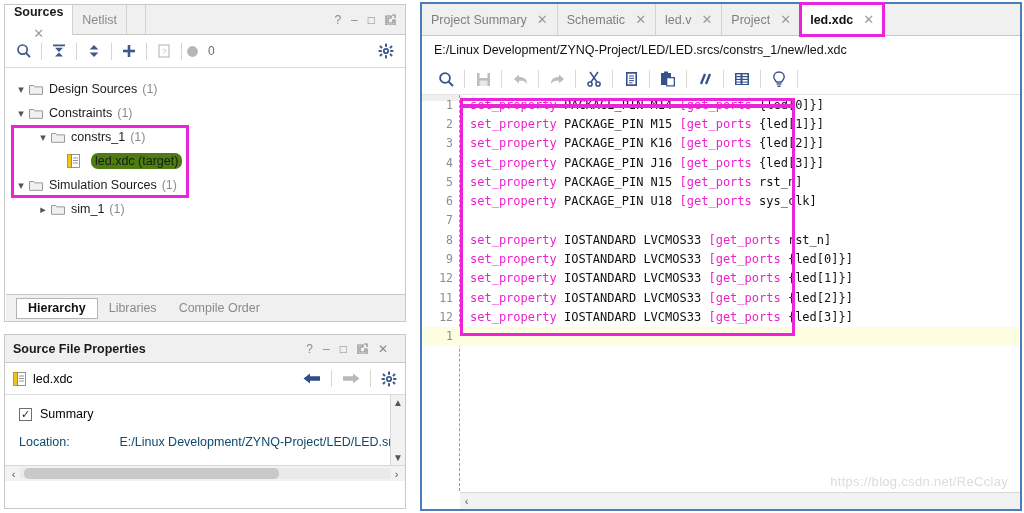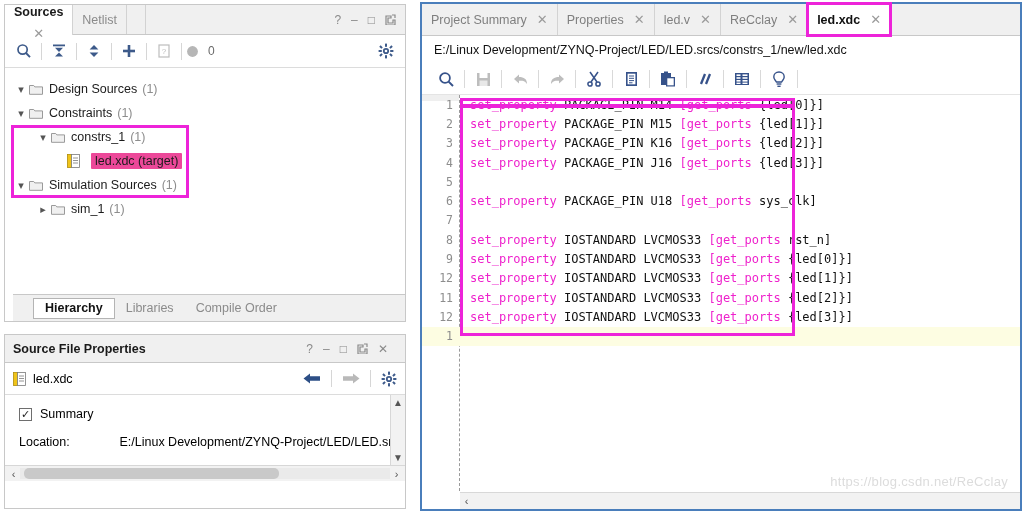--- a/index.html
+++ b/index.html
@@ -53,26 +53,26 @@
     color:#3d5a8a;
   }
   .tsep { width:1px; height:17px; background:#d6d6d6; margin: 0 4px; }
 
   .tree { padding: 9px 0 0 0; font-size: 12.5px; color:#1b1b1b; background:#fff;
           height: calc(100% - 30px - 33px - 27px); overflow:hidden; }
   .trow { display:flex; align-items:center; height: 24px; padding-left: 6px; white-space: nowrap; }
   .chev { width: 16px; text-align:center; color:#555; font-size: 11px; }
   .folder { margin-right: 6px; display:inline-block; }
   .muted { color:#8d8d8d; }
-  .sel-chip { background:#ec4899; padding: 1px 4px; border-radius:1px; }
+  .sel-chip { background:#4d7c0f; padding: 1px 4px; border-radius:7px; }
 
   .btabbar {
-    position:absolute; bottom:0; left:8px; right:0; height:27px;
+    position:absolute; bottom:0; left:1px; right:0; height:27px;
     background:#f0f0f0; border-top: 1px solid #c8c8c8;
-    display:flex; align-items:center; padding-left:20px; gap:0;
+    display:flex; align-items:center; padding-left:10px; gap:0;
   }
   .btab { font-size:12.5px; color:#8b8b8b; padding: 0 11px; height:21px; display:flex; align-items:center; }
   .btab.active { color:#111; font-weight:bold; background:#fff; border:1px solid #b4b4b4; }
 
   
   #props-panel {
     position: absolute; left: 4px; top: 334px; width: 402px; height: 175px;
   }
   .phead {
     height: 28px; background:#f0f0f0; border-bottom:1px solid #c8c8c8;
@@ -82,21 +82,21 @@
   .prow2 {
     height: 32px; background:#fff; display:flex; align-items:center; padding: 0 8px;
     border-bottom:1px solid #dcdcdc;
   }
   .pbody { position:relative; background:#fff; height: 86px; overflow:hidden; }
   .enabled-row { display:flex; align-items:center; gap:8px; padding: 12px 0 0 14px; font-size:12.5px; }
   .chk {
     width:13px; height:13px; border:1px solid #6e6e6e; background:#fff;
     display:flex; align-items:center; justify-content:center; font-size:11px; color:#222;
   }
-  .loc-row { display:flex; padding: 14px 0 0 14px; font-size:12.5px; color:#000000; white-space:nowrap;justify-content:flex-end; }
+  .loc-row { display:flex; padding: 14px 0 0 14px; font-size:12.5px; color:#0c4a6e; white-space:nowrap;justify-content:flex-end; }
   .loc-label { width: 150px; }
   .vscroll {
     position:absolute; right:0; top:0; width:15px; bottom:0; background:#f2f2f2;
     border-left:1px solid #d7d7d7; display:flex; flex-direction:column; justify-content:space-between;
     align-items:center; font-size:10px; color:#555;
   }
   .hscroll {
     position:absolute; left:0; right:0; bottom:0; height:16px; background:#f2f2f2;
     border-top:1px solid #d7d7d7; display:flex; align-items:center; padding: 0 2px;
   }
@@ -422,29 +422,29 @@
   </div>
 
   <div id="editor-panel">
 
     <div class="etabbar">
       <div class="etab">
         <span>Project Summary</span>
         <span class="xclose">✕</span>
       </div>
       <div class="etab">
-        <span>Properties</span>
+        <span>Schematic</span>
         <span class="xclose">✕</span>
       </div>
       <div class="etab">
         <span>led.v</span>
         <span class="xclose">✕</span>
       </div>
       <div class="etab">
-        <span>ReCclay</span>
+        <span>Project</span>
         <span class="xclose">✕</span>
       </div>
       <div class="etab active hl-tab">
         <span>led.xdc</span>
         <span class="xclose">✕</span>
       </div>
       <div style="flex:1;background:#f0f0f0"></div>
     </div>
 
     <div class="epath">E:/Linux Development/ZYNQ-Project/LED/LED.srcs/constrs_1/new/led.xdc</div>
@@ -557,20 +557,21 @@
           <div class="cline">
             <span class="lnum">3</span>
             <span class="ctext"><span class="kw">set_property</span><span class="pl"> PACKAGE_PIN K16 </span><span class="br">[</span><span class="fn">get_ports</span><span class="pl"> {led[2]}]</span></span>
           </div>
           <div class="cline">
             <span class="lnum">4</span>
             <span class="ctext"><span class="kw">set_property</span><span class="pl"> PACKAGE_PIN J16 </span><span class="br">[</span><span class="fn">get_ports</span><span class="pl"> {led[3]}]</span></span>
           </div>
           <div class="cline">
             <span class="lnum">5</span>
+            <span class="ctext"><span class="kw">set_property</span><span class="pl"> PACKAGE_PIN N15 </span><span class="br">[</span><span class="fn">get_ports</span><span class="pl"> rst_n]</span></span>
           </div>
           <div class="cline">
             <span class="lnum">6</span>
             <span class="ctext"><span class="kw">set_property</span><span class="pl"> PACKAGE_PIN U18 </span><span class="br">[</span><span class="fn">get_ports</span><span class="pl"> sys_clk]</span></span>
           </div>
           <div class="cline">
             <span class="lnum">7</span>
           </div>
           <div class="cline">
             <span class="lnum">8</span>

